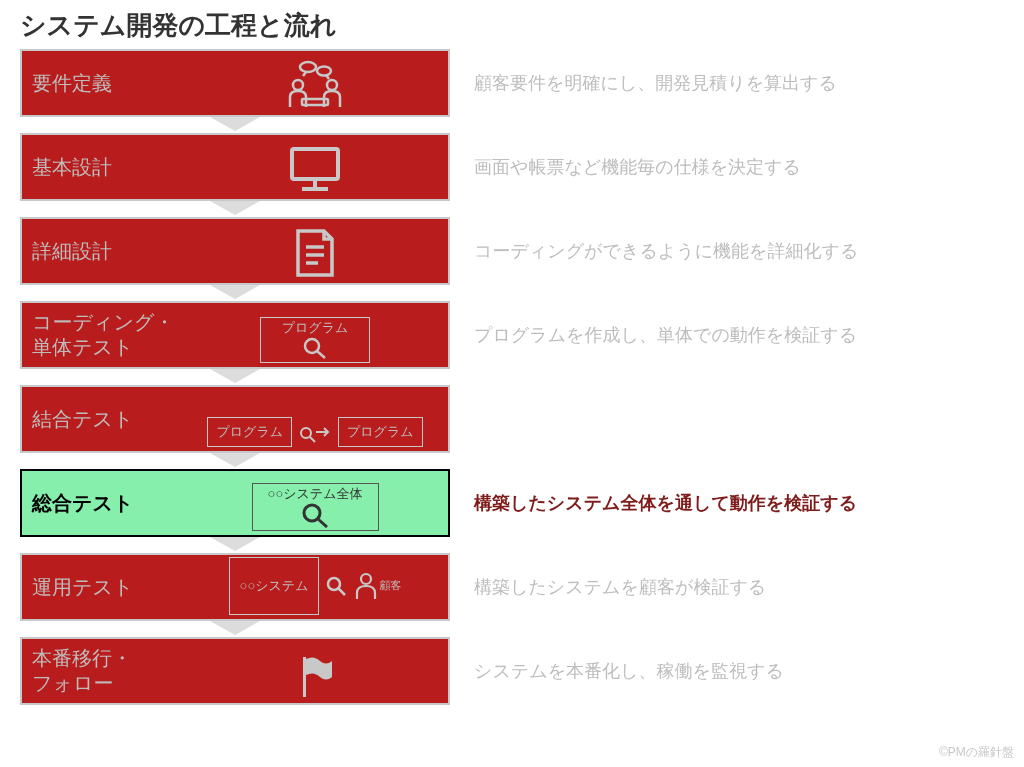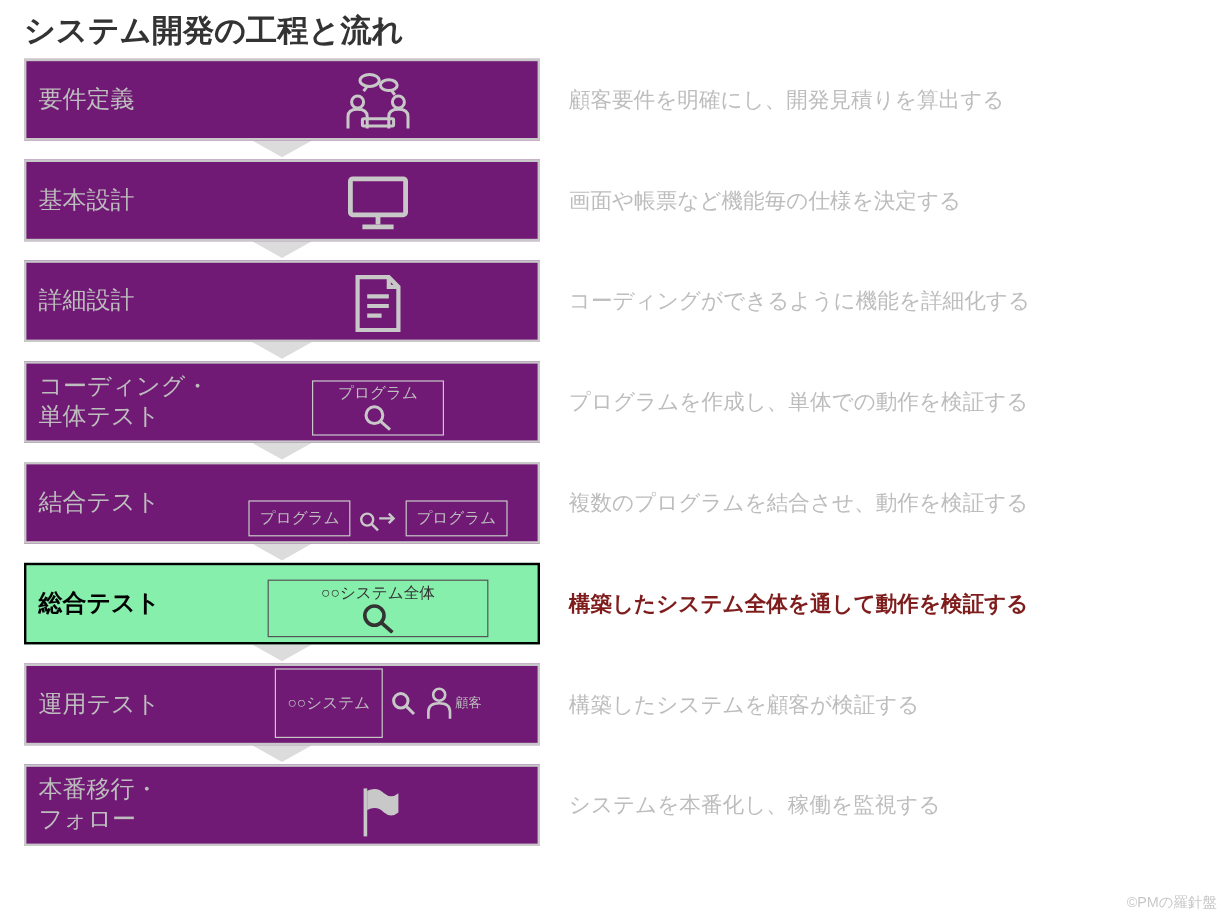--- a/index.html
+++ b/index.html
@@ -25,21 +25,21 @@
   .stage {
     width: 430px;
     height: 68px;
     border: 2px solid #c8c8c8;
     display: flex;
     align-items: center;
     padding: 4px 10px;
     color: #bdbdbd;
     font-size: 20px;
     position: relative;
-    background: #701a75;
+    background: #b91c1c;
   }
   .stage-label {
     flex: 0 0 160px;
     line-height: 1.25;
     white-space: pre-line;
   }
   .stage-icon {
     flex: 1;
     display: flex;
     align-items: flex-end;
@@ -218,33 +218,32 @@
                 <line x1="12" y1="18" x2="17" y2="23"></line>
               <path d="M18 13 h12 M26 9 l4 4 -4 4"></path>
             </g>
           </svg>
           <div class="sub-box" style="padding:6px 8px;">
               <span>プログラム</span>
             </div>
         </div>
       </div>
     </div>
-    <div class="desc">複数のプログラムを結合させ、動作を検証する</div>
   </div>
   <div class="arrow">
     <svg width="60" height="20">
         <path d="M5 2 L30 16 L55 2 Z" fill="#dcdcdc"></path>
       </svg>
   </div>
 
   <div class="row active">
     <div class="stage">
       <div class="stage-label">総合テスト</div>
       <div class="stage-icon">
-        <div class="sub-box" style="width:184px;">
+        <div class="sub-box" style="width:127px;">
           <span>○○システム全体</span>
           <svg width="30" height="26" viewBox="0 0 30 26">
             <g stroke="#333" stroke-width="3" fill="none">
               <circle cx="12" cy="11" r="8"></circle>
                 <line x1="18" y1="17" x2="27" y2="25"></line>
             </g>
           </svg>
         </div>
       </div>
     </div>

